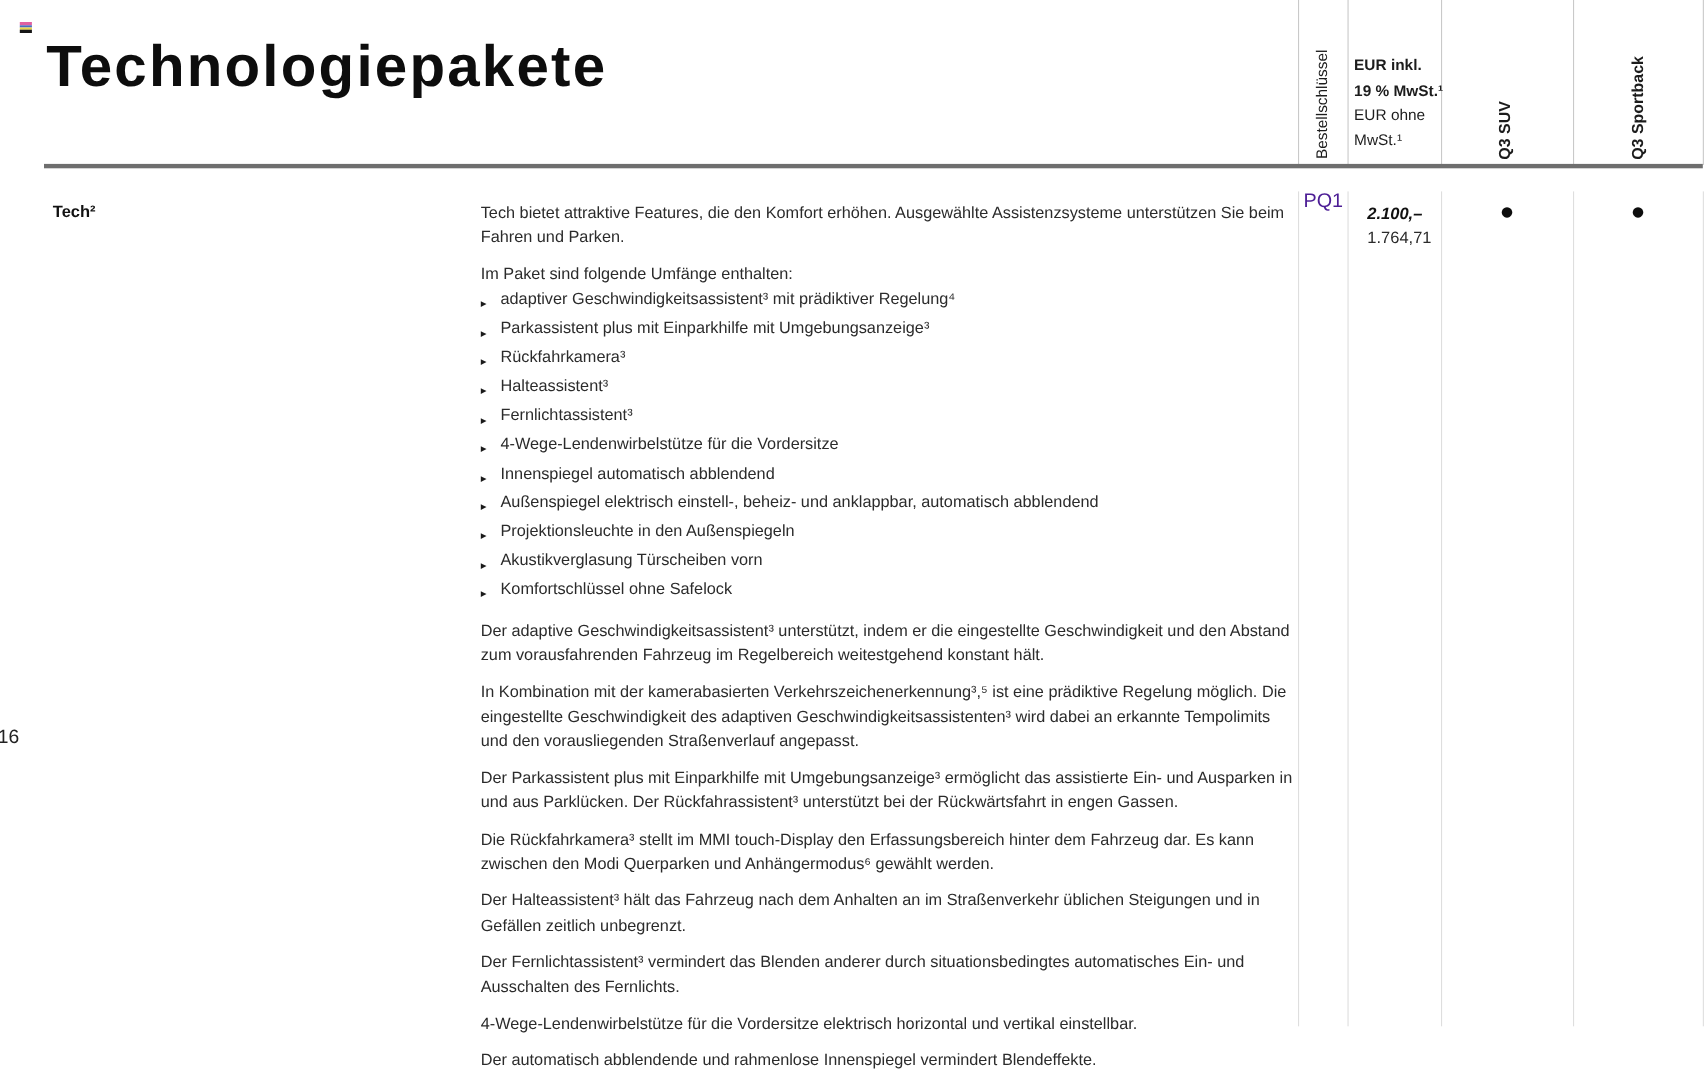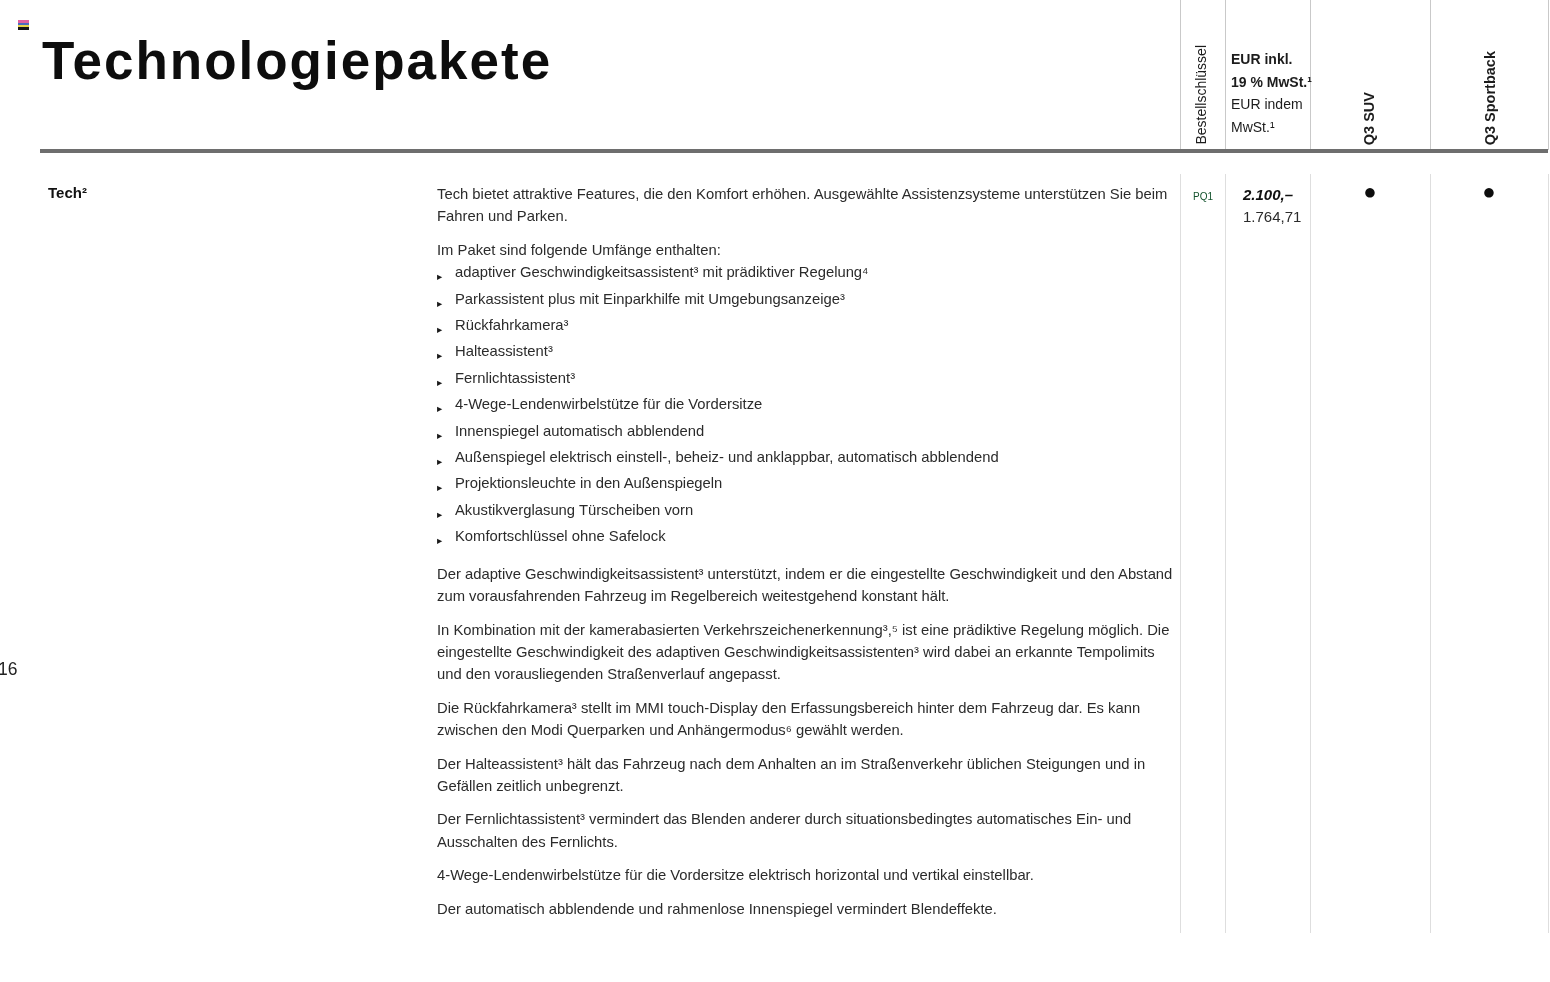--- a/index.html
+++ b/index.html
@@ -90,23 +90,23 @@
   .desc li { display: flex; }
   .desc .marker {
     width: 18px; flex: 0 0 18px;
     font-size: 10.5px; padding-top: 4px;
     color: #1a1a1a;
     font-family: "DejaVu Sans", sans-serif;
   }
 
   .code {
     position: absolute;
-    left: 1180px; top: 191px; width: 46px;
+    left: 1180px; top: 172px; width: 46px;
     text-align: center;
-    font-size: 10px; color: #14532d;
+    font-size: 18px; color: #4c1d95;
   }
   .price {
     position: absolute;
     left: 1243px; top: 184px;
     font-size: 15px; line-height: 22.4px; color: #2b2b2b;
   }
   .price .incl { font-weight: 700; color: #111; font-style: italic; }
 
   .avail {
     position: absolute;
@@ -159,21 +159,21 @@
   <div class="vline v2"></div>
   <div class="vline v3"></div>
   <div class="vline v4"></div>
   <div class="vline v5"></div>
 
   <div class="vhead h-bestell">Bestellschlüssel</div>
 
   <div class="h-eur">
     <div class="b">EUR inkl.</div>
     <div class="b">19 % MwSt.¹</div>
-    <div>EUR indem</div>
+    <div>EUR ohne</div>
     <div>MwSt.¹</div>
   </div>
 
   <div class="vhead bold h-suv">Q3 SUV</div>
   <div class="vhead bold h-sportback">Q3 Sportback</div>
 
   <div class="rule"></div>
 
   <div class="vline body v1"></div>
   <div class="vline body v2"></div>
@@ -227,20 +227,21 @@
           <span class="marker">▸</span>
           <span>Akustikverglasung Türscheiben vorn</span>
         </li>
       <li>
           <span class="marker">▸</span>
           <span>Komfortschlüssel ohne Safelock</span>
         </li>
     </ul>
     <p>Der adaptive Geschwindigkeitsassistent³ unterstützt, indem er die eingestellte Geschwindigkeit und den Abstand zum vorausfahrenden Fahrzeug im Regelbereich weitestgehend konstant hält.</p>
     <p>In Kombination mit der kamerabasierten Verkehrszeichenerkennung³,⁵ ist eine prädiktive Regelung möglich. Die eingestellte Geschwindigkeit des adaptiven Geschwindigkeitsassistenten³ wird dabei an erkannte Tempolimits und den vorausliegenden Straßenverlauf angepasst.</p>
+    <p>Der Parkassistent plus mit Einparkhilfe mit Umgebungsanzeige³ ermöglicht das assistierte Ein- und Ausparken in und aus Parklücken. Der Rückfahrassistent³ unterstützt bei der Rückwärtsfahrt in engen Gassen.</p>
     <p>Die Rückfahrkamera³ stellt im MMI touch-Display den Erfassungsbereich hinter dem Fahrzeug dar. Es kann zwischen den Modi Querparken und Anhängermodus⁶ gewählt werden.</p>
     <p>Der Halteassistent³ hält das Fahrzeug nach dem Anhalten an im Straßenverkehr üblichen Steigungen und in Gefällen zeitlich unbegrenzt.</p>
     <p>Der Fernlichtassistent³ vermindert das Blenden anderer durch situationsbedingtes automatisches Ein- und Ausschalten des Fernlichts.</p>
     <p>4-Wege-Lendenwirbelstütze für die Vordersitze elektrisch horizontal und vertikal einstellbar.</p>
     <p>Der automatisch abblendende und rahmenlose Innenspiegel vermindert Blendeffekte.</p>
   </div>
 
   <div class="code">PQ1</div>
 
   <div class="price">

